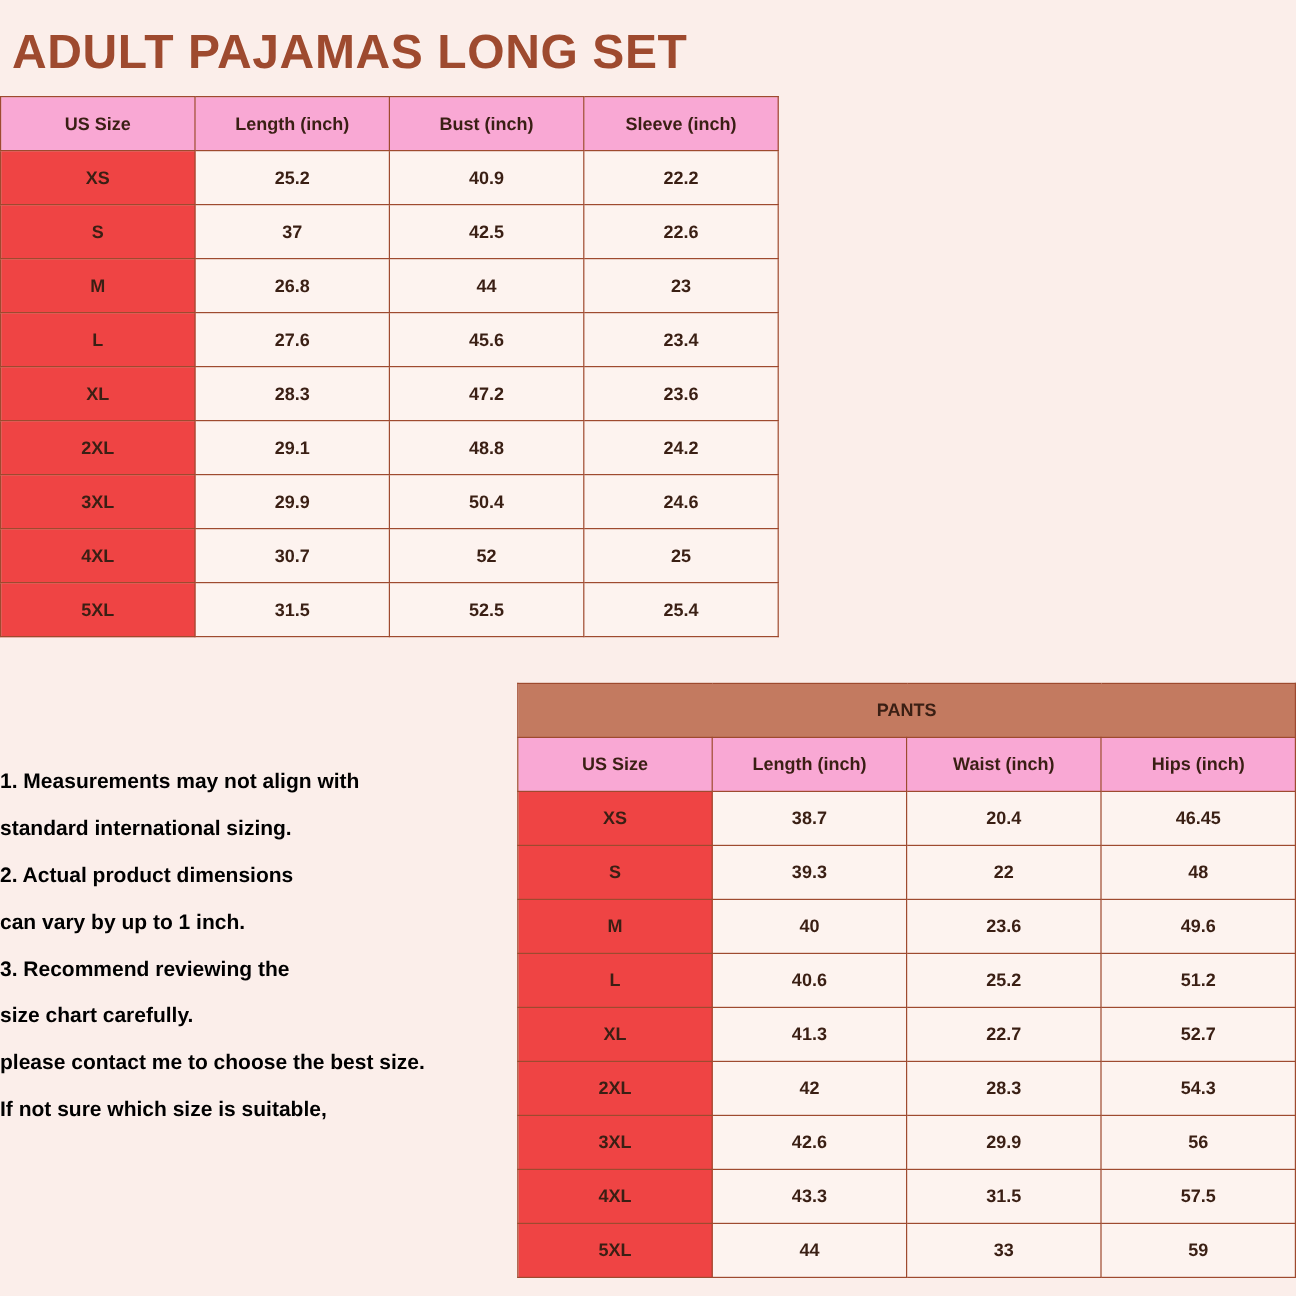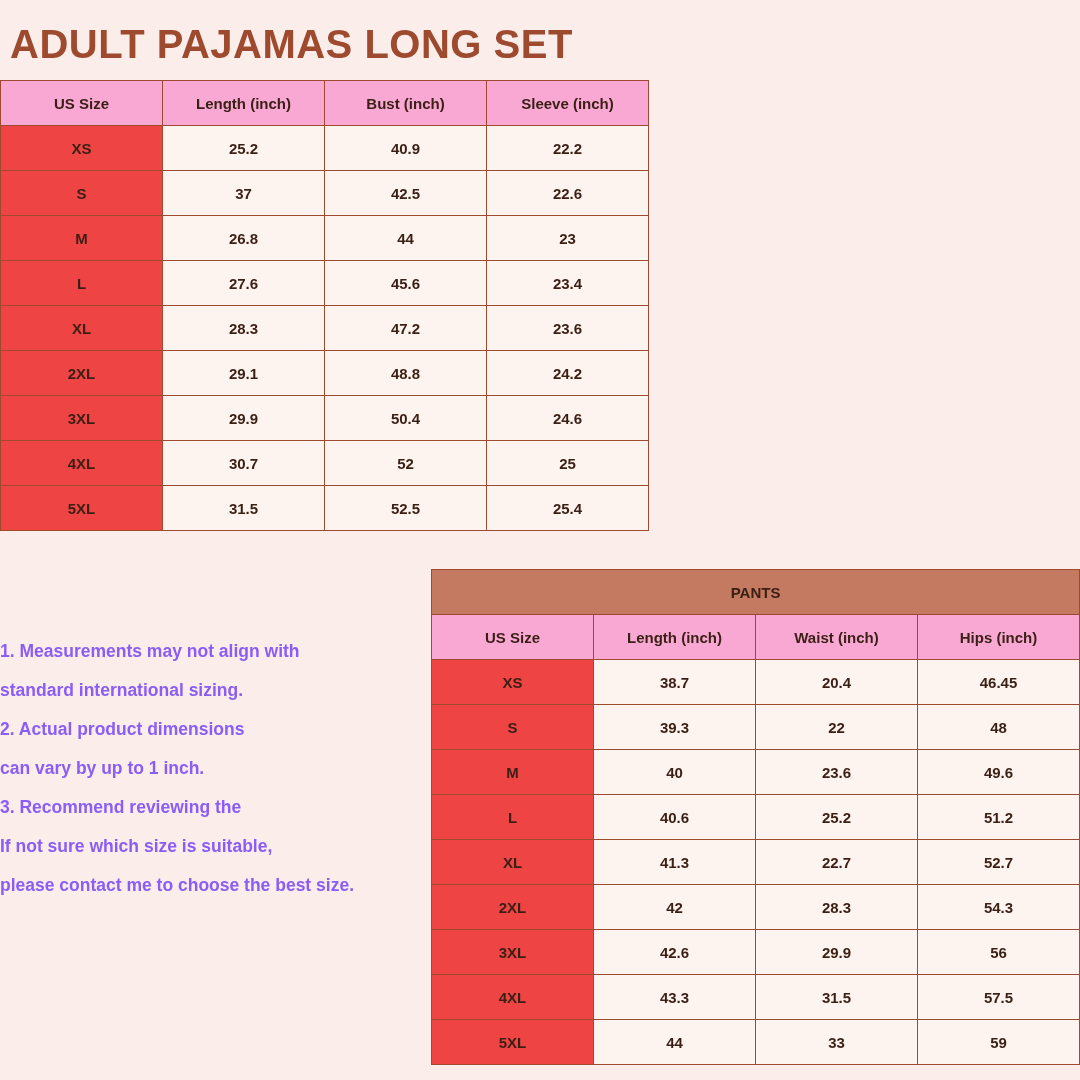--- a/index.html
+++ b/index.html
@@ -84,21 +84,21 @@
   #pants-table col.c1 { width: 162px; }
   #pants-table col.c2 { width: 162px; }
   #pants-table col.c3 { width: 162px; }
 
   
   #notes {
     position: absolute;
     left: 0px;
     top: 632px;
     width: 430px;
-    color: #8b5cf6;
+    color: #000000;
     font-size: 17.5px;
     font-weight: bold;
     line-height: 39px;
   }
   #notes div { white-space: nowrap; }
 </style>
 </head>
 <body>
 
 <div id="page-title">ADULT PAJAMAS LONG SET</div>
@@ -251,15 +251,16 @@
       </tbody>
   </table>
 </div>
 
 <div id="notes">
     <div>1. Measurements may not align with</div>
     <div> standard international sizing.</div>
     <div>2. Actual product dimensions</div>
     <div>can vary by up to 1 inch.</div>
     <div>3. Recommend reviewing the</div>
+    <div>size chart carefully.</div>
+    <div>please contact me to choose the best size.</div>
     <div>If not sure which size is suitable,</div>
-    <div>please contact me to choose the best size.</div>
   </div>
 
 </body></html>

